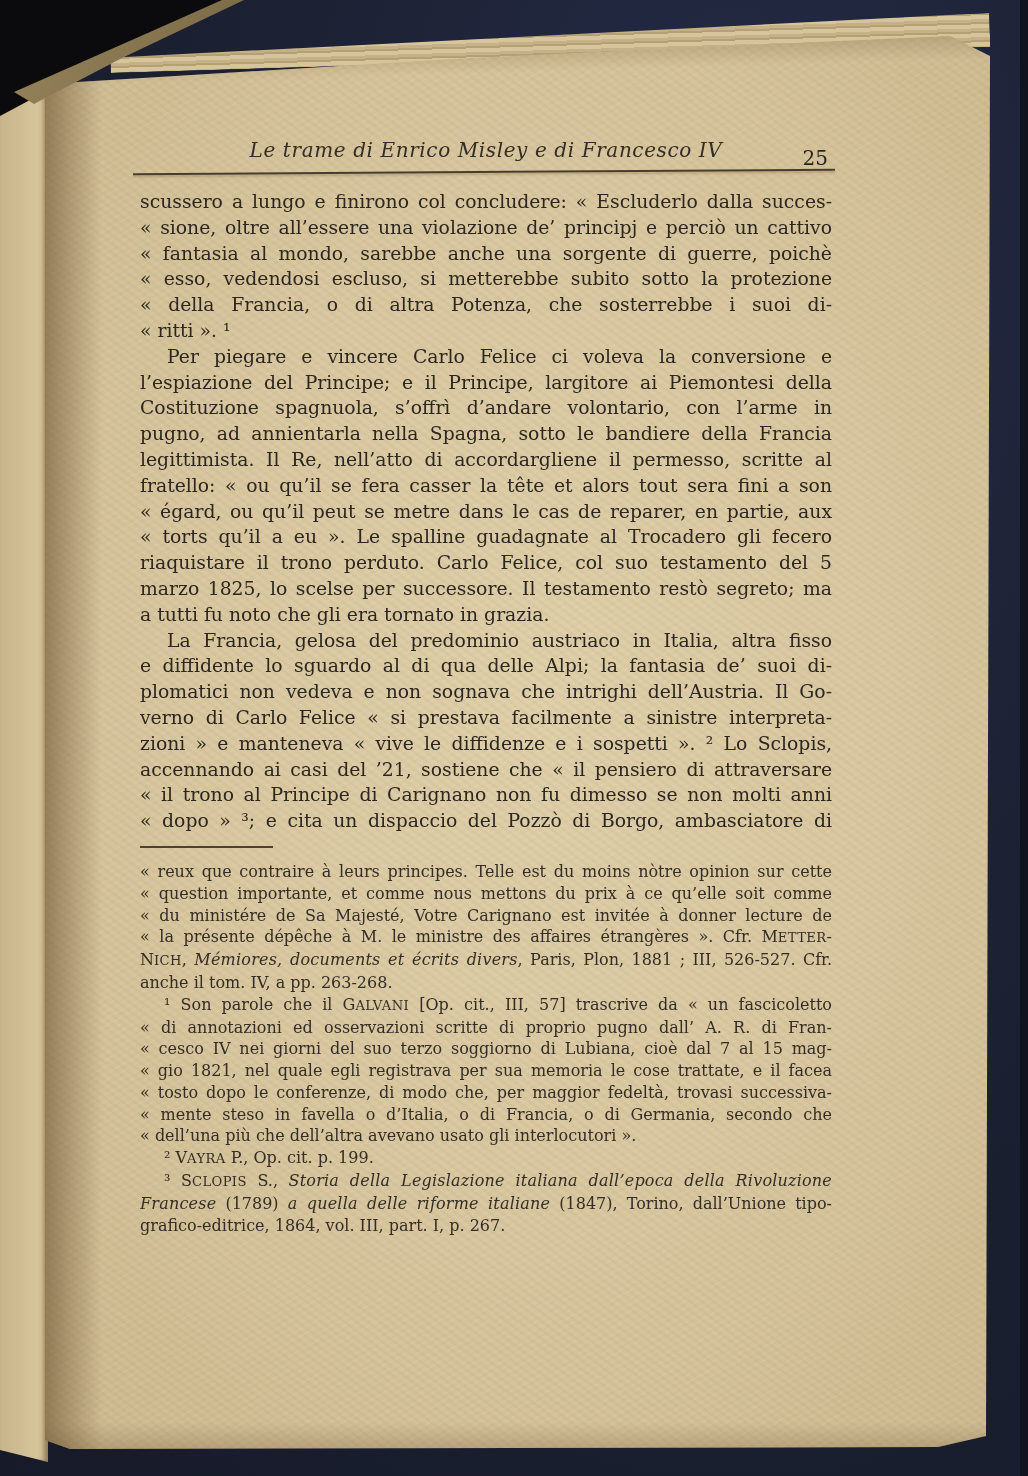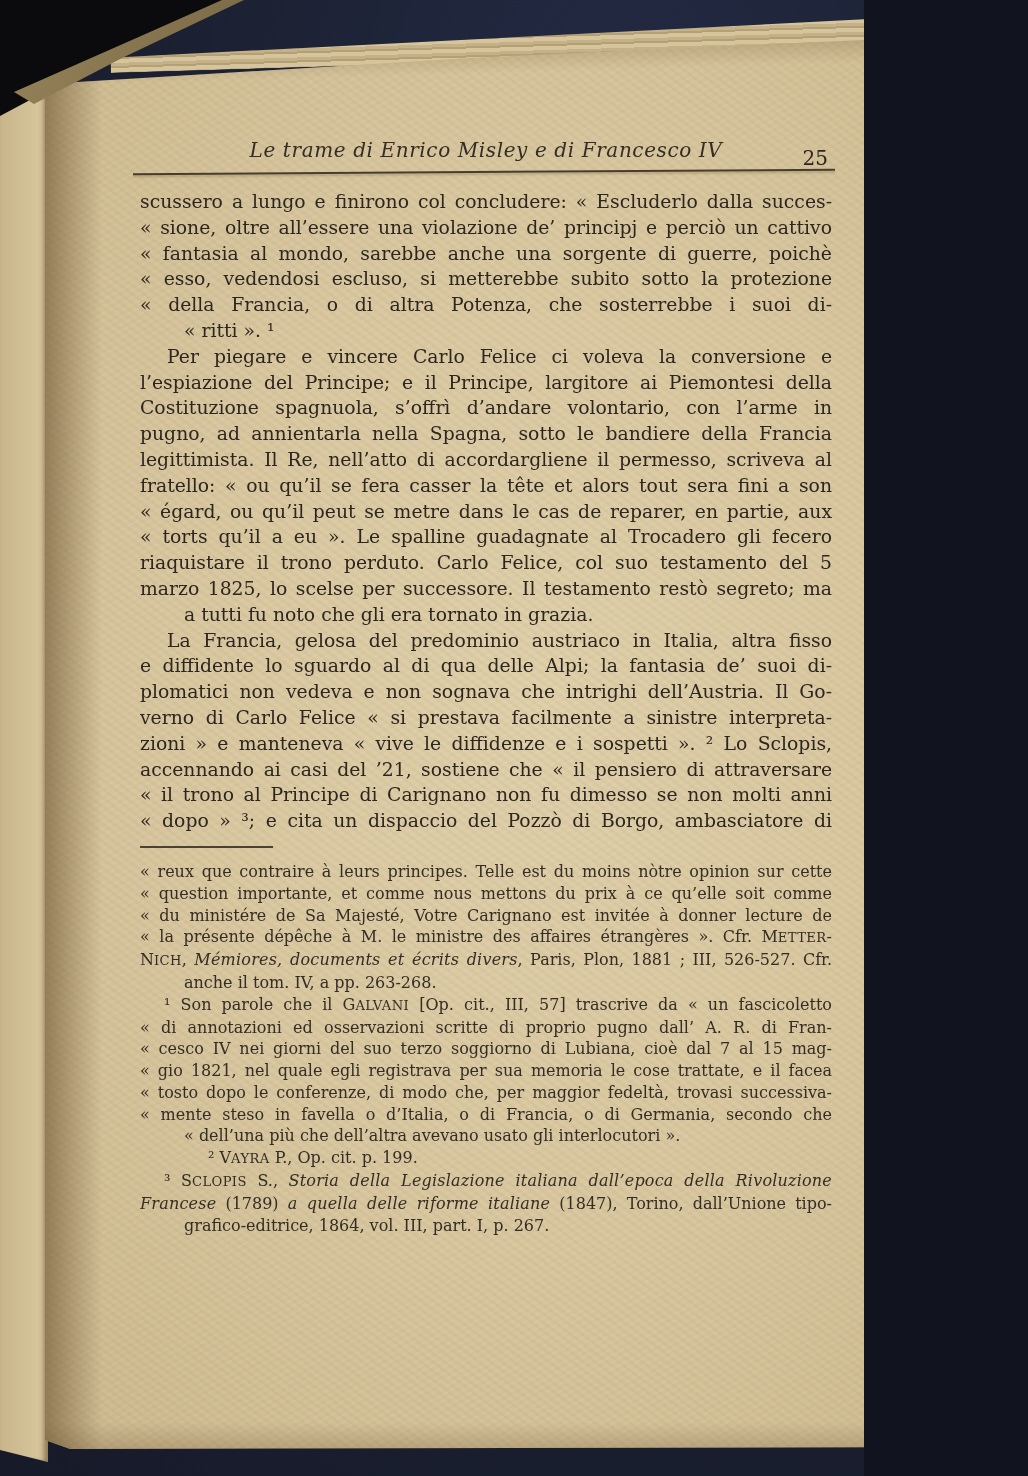--- a/index.html
+++ b/index.html
@@ -2,21 +2,21 @@
 <html style="--paper: #d7c59d; --ink: #2c2620; --background: #1c2133; --binding: #0b0b0e;"><head>
 <meta charset="utf-8">
 <style>
   html,body { margin:0; padding:0; }
   body {
     width:1028px; height:1476px; overflow:hidden;
     background:#11141f;
     font-family:"DejaVu Serif","Liberation Serif",serif;
   }
   .scene {
-    position:relative; width:864px; height:1476px; overflow:hidden;
+    position:relative; width:1020px; height:1476px; overflow:hidden;
     background:radial-gradient(ellipse at 72% 18%, #242b45 0%, #1c2133 45%, #161a29 100%);
   }
   
   .edge-stack {
     position:absolute; left:110px; top:26px; width:880px; height:34px;
     transform:rotate(-1.7deg);
     background:repeating-linear-gradient(to bottom, #b3a074 0 2px, #d6c49c 2px 6px, #c4b187 6px 9px);
     clip-path:polygon(0 55%, 100% 0, 100% 100%, 0 100%);
     z-index:1;
   }
@@ -84,21 +84,21 @@
   .page-number { position:absolute; right:4px; top:8px; font-style:normal; }
   .header-rule {
     margin-top:7px; margin-left:-7px; width:702px; height:2px;
     background:#463d2f; transform:rotate(-0.35deg);
     box-shadow:0 2px 2px rgba(120,100,60,.35);
   }
   .body-block { margin-top:16px; font-size:18.8px; line-height:25.8px; }
   .para { margin:0; }
   .para.indent .tline:first-child { text-indent:27px; }
   .tline { text-align:justify; text-align-last:justify; overflow:hidden; }
-  .tline.endline { text-align-last:left;margin-left:44px; }
+  .tline.endline { text-align-last:left; }
   .tline.noteind { text-indent:24px; }
   .footnote-sep {
     margin-top:12px; width:133px; height:2px; background:#4a4132;
   }
   .footnote-block { margin-top:13px; font-size:16px; line-height:21.8px; color:#332d25; }
   .sc { font-size:.82em; letter-spacing:.4px; }
   i { letter-spacing:.2px; }
 </style>
 </head>
 <body>
@@ -128,21 +128,21 @@
           <div class="tline">« fantasia al mondo, sarebbe anche una sorgente di guerre, poichè</div>
           <div class="tline">« esso, vedendosi escluso, si metterebbe subito sotto la protezione</div>
           <div class="tline">« della Francia, o di altra Potenza, che sosterrebbe i suoi di-</div>
           <div class="tline endline">« ritti ». ¹</div>
         </div>
         <div class="para indent">
           <div class="tline">Per piegare e vincere Carlo Felice ci voleva la conversione e</div>
           <div class="tline">l’espiazione del Principe; e il Principe, largitore ai Piemontesi della</div>
           <div class="tline">Costituzione spagnuola, s’offrì d’andare volontario, con l’arme in</div>
           <div class="tline">pugno, ad annientarla nella Spagna, sotto le bandiere della Francia</div>
-          <div class="tline">legittimista. Il Re, nell’atto di accordargliene il permesso, scriveva al</div>
+          <div class="tline">legittimista. Il Re, nell’atto di accordargliene il permesso, scritte al</div>
           <div class="tline">fratello: « ou qu’il se fera casser la tête et alors tout sera fini a son</div>
           <div class="tline">« égard, ou qu’il peut se metre dans le cas de reparer, en partie, aux</div>
           <div class="tline">« torts qu’il a eu ». Le spalline guadagnate al Trocadero gli fecero</div>
           <div class="tline">riaquistare il trono perduto. Carlo Felice, col suo testamento del 5</div>
           <div class="tline">marzo 1825, lo scelse per successore. Il testamento restò segreto; ma</div>
           <div class="tline endline">a tutti fu noto che gli era tornato in grazia.</div>
         </div>
         <div class="para indent">
           <div class="tline">La Francia, gelosa del predominio austriaco in Italia, altra fisso</div>
           <div class="tline">e diffidente lo sguardo al di qua delle Alpi; la fantasia de’ suoi di-</div>

